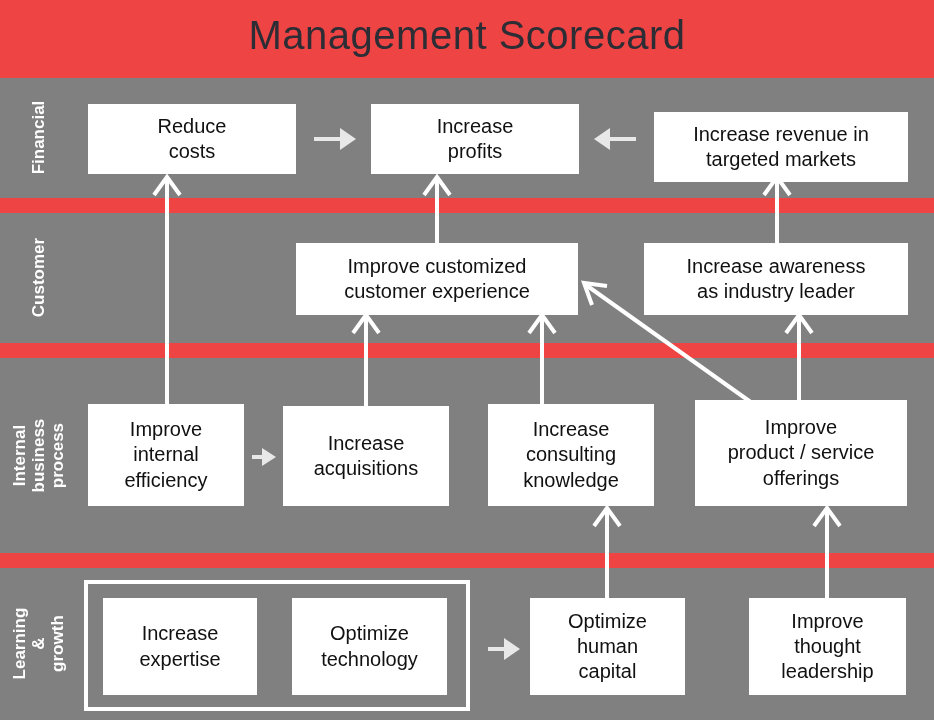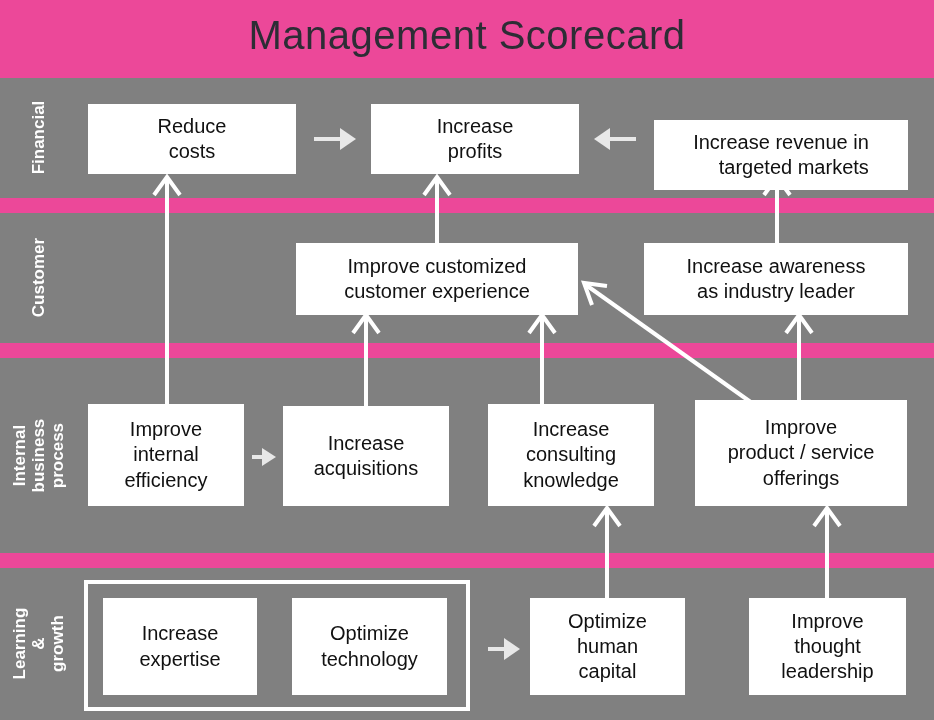--- a/index.html
+++ b/index.html
@@ -7,21 +7,21 @@
     padding: 0;
     background: #000000;
   }
   body {
     font-family: "Liberation Sans", "DejaVu Sans", sans-serif;
   }
   #canvas {
     position: relative;
     width: 934px;
     height: 720px;
-    background: #ec4899;
+    background: #ef4444;
     overflow: hidden;
   }
   
   .title {
     position: absolute;
     left: 0;
     top: 0;
     width: 934px;
     height: 78px;
     line-height: 70px;
@@ -213,21 +213,21 @@
     <g>
       <line class="arrow-thin" x1="488" y1="649" x2="508" y2="649"></line>
       <polygon class="arrow-thin-head" points="504,638 520,649 504,660"></polygon>
     </g>
   </svg>
 
   <div class="node" style="left:88px;  top:104px; width:208px; height:70px;">Reduce
 costs</div>
   <div class="node" style="left:371px; top:104px; width:208px; height:70px;">Increase
 profits</div>
-  <div class="node" style="left:654px; top:120px; width:254px; height:70px;text-align:right;">Increase revenue in
+  <div class="node" style="left:654px; top:112px; width:254px; height:70px;">Increase revenue in
 targeted markets</div>
 
   <div class="node" style="left:644px; top:243px; width:264px; height:72px;">Increase awareness
 as industry leader</div>
   <div class="node" style="left:296px; top:243px; width:282px; height:72px;">Improve customized
 customer experience</div>
 
   <div class="node" style="left:88px;  top:404px; width:156px; height:102px;">Improve
 internal
 efficiency</div>

